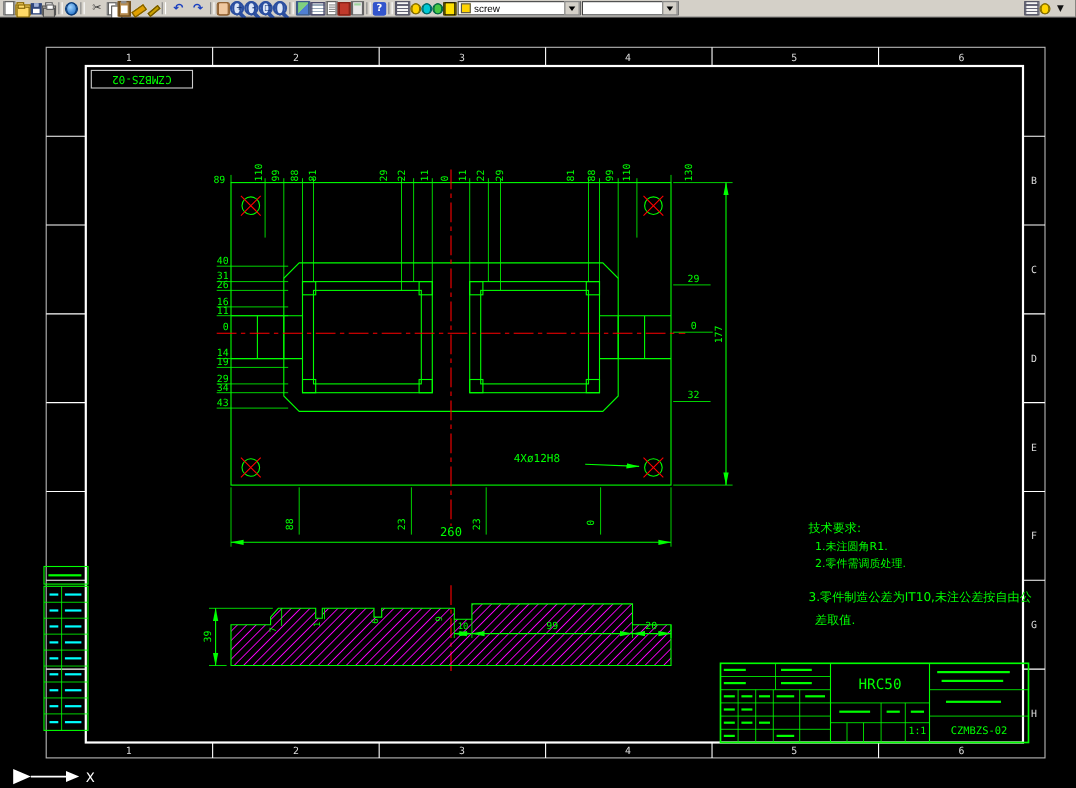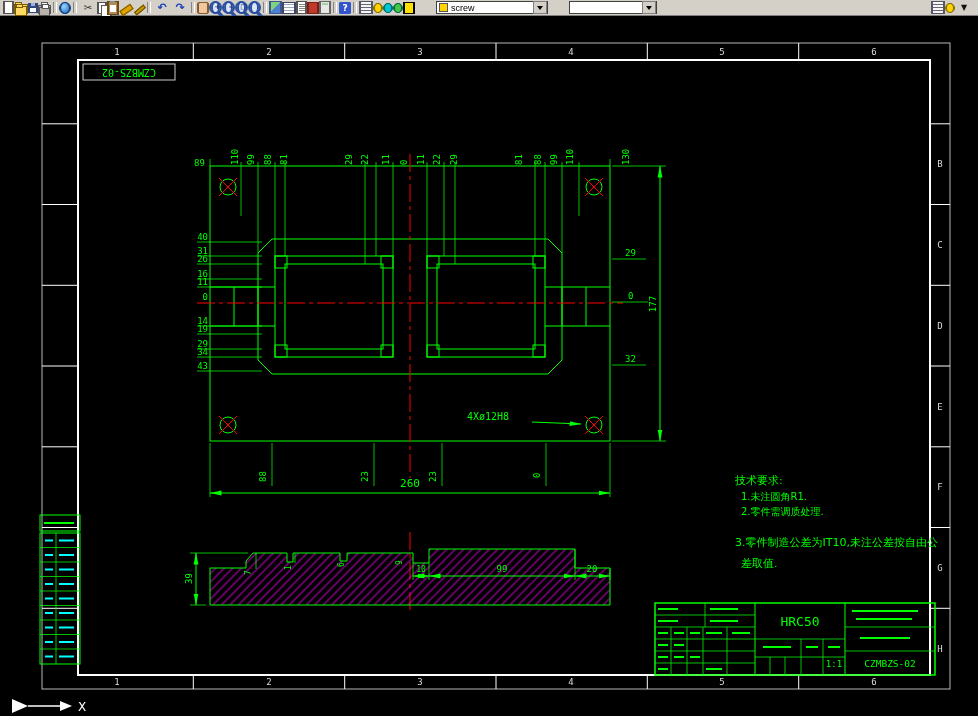--- a/index.html
+++ b/index.html
@@ -51,21 +51,21 @@
   .i-help{width:12px;height:12px;background:#3355cc;border-radius:2px;display:flex;align-items:center;justify-content:center;}
   .i-help .g{color:#fff;font-size:9px;font-weight:bold;}
   .i-layers{width:12px;height:11px;border:1px solid #556;background:
     repeating-linear-gradient(0deg,#f5f5f5 0 2px,#667 2px 3px);}
   .i-drop-y{width:8px;height:8px;border-radius:50%;background:#ffd400;border:1px solid #806a00;}
   .i-drop-c{width:8px;height:8px;border-radius:50%;background:#00c8d4;border:1px solid #066;}
   .i-drop-g{width:8px;height:8px;border-radius:50%;background:#46c846;border:1px solid #064;}
   .i-swatch{width:10px;height:10px;background:#ffe000;border:1px solid #000;}
   .i-arrow{font-size:8px;color:#111;}
   .combo{display:flex;align-items:center;height:13px;width:112px;background:#fff;
-    border:1px solid #404040;margin-left:21px;padding-left:2px;box-sizing:border-box;}
+    border:1px solid #404040;margin-left:1px;padding-left:2px;box-sizing:border-box;}
   .combo .state{width:7px;height:7px;background:#ffd400;border:1px solid #555;flex:0 0 auto;}
   .combo .val{font-size:9px;color:#000;margin-left:3px;flex:1;white-space:nowrap;overflow:hidden;
     font-family:"Liberation Sans",sans-serif;}
   .combo .dd{width:12px;height:11px;background:#d4d0c8;border:1px solid #808080;margin-left:auto;
     display:flex;align-items:center;justify-content:center;flex:0 0 auto;}
   .combo .dd::after{content:"";border:3px solid transparent;border-top:4px solid #000;margin-top:4px;}
   .combo.combo2{width:88px;}
   
   #canvas{position:absolute;top:16px;left:0;width:978px;height:700px;background:#000;}
   svg text{user-select:none;}

